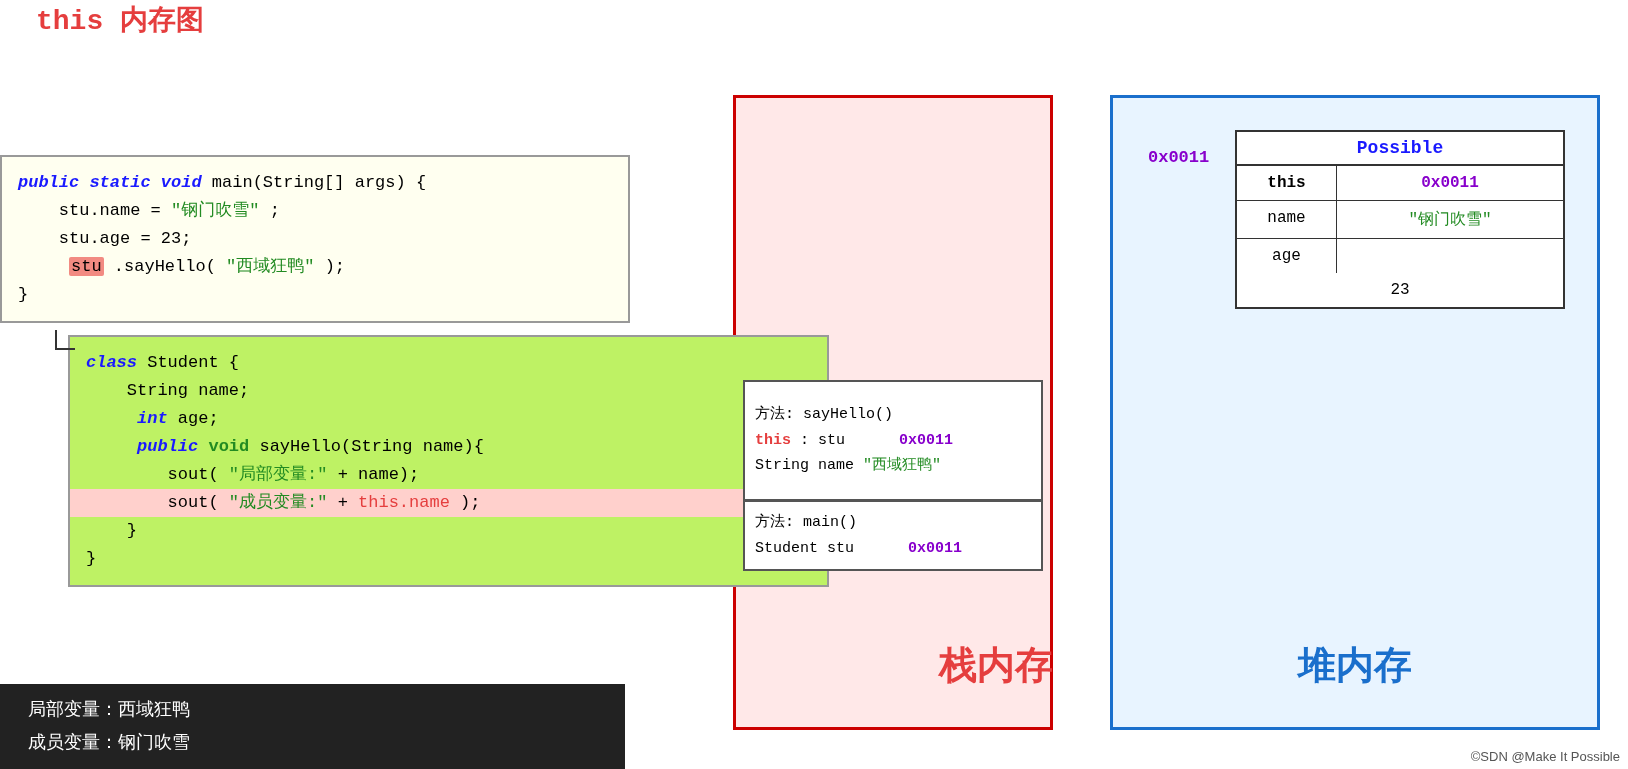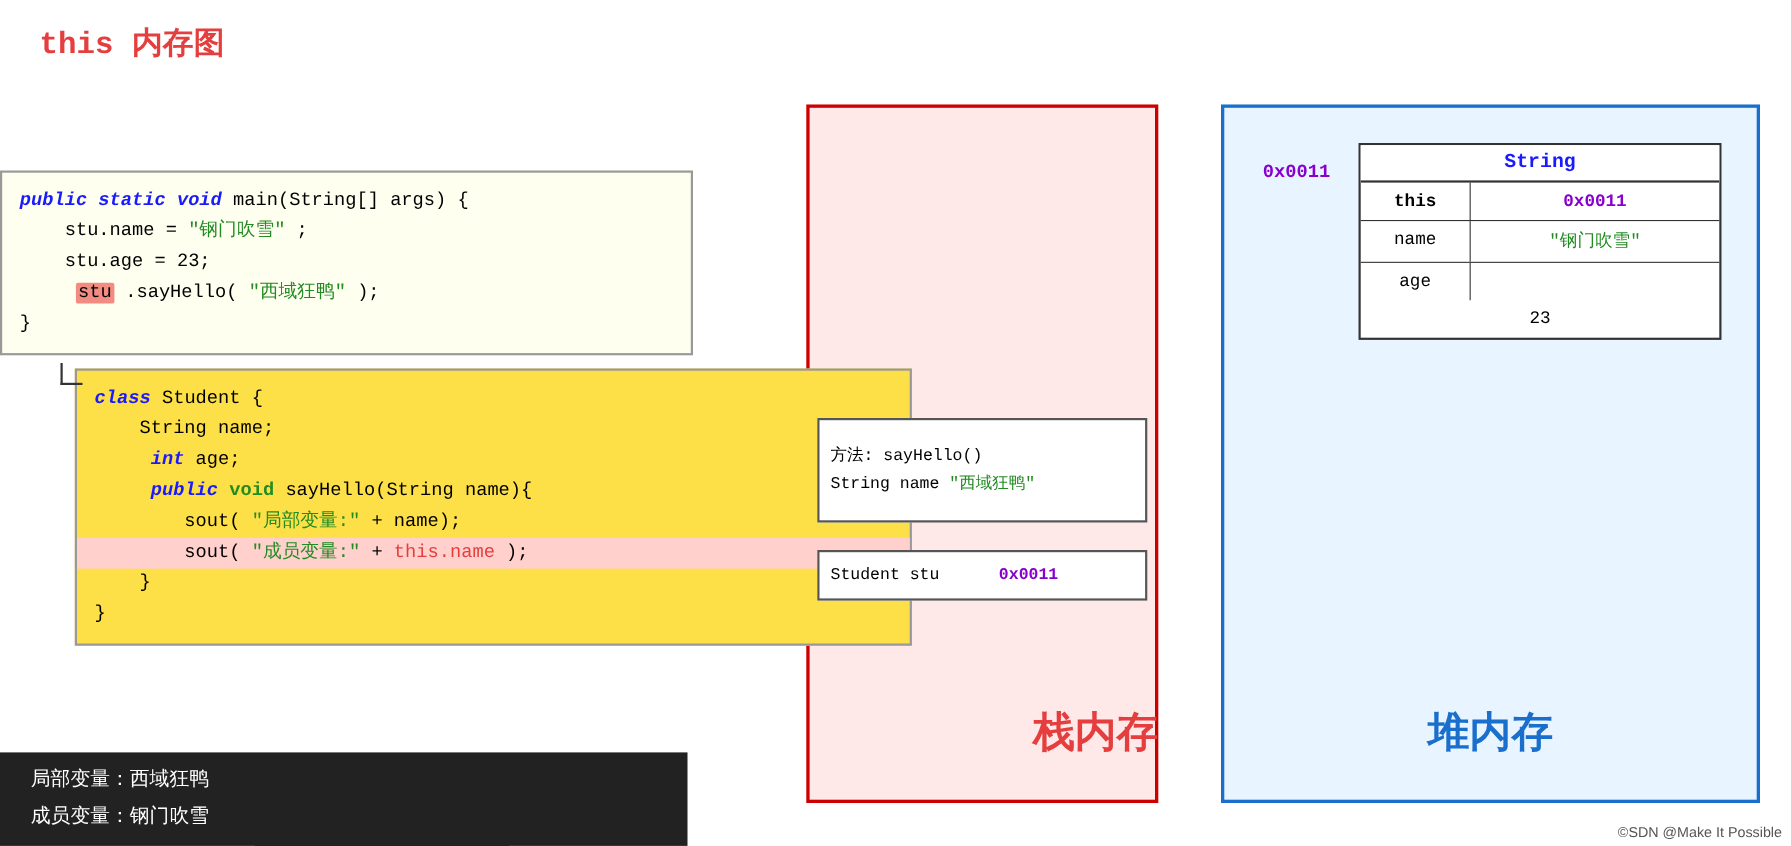--- a/index.html
+++ b/index.html
@@ -8,21 +8,21 @@
       font-family: 'Courier New', Courier, monospace;
       width: 1628px;
       height: 769px;
       overflow: hidden;
       position: relative;
     }
 
     
     #title {
       position: absolute;
-      top: 20px;
+      top: 1px;
       left: 36px;
       font-size: 28px;
       font-weight: bold;
     }
     .title-this { color: #e53e3e; }
     .title-rest { color: #e53e3e; }
 
     
     #main-code-box {
       position: absolute;
@@ -36,21 +36,21 @@
       line-height: 1.65;
       z-index: 2;
     }
 
     
     #class-code-box {
       position: absolute;
       top: 335px;
       left: 68px;
       width: 761px;
-      background: #fde047;
+      background: #bef264;
       border: 2px solid #999;
       padding: 12px 16px;
       font-size: 17px;
       line-height: 1.65;
       z-index: 3;
     }
 
     .kw-blue { color: #1a1aff; font-weight: bold; font-style: italic; }
     .kw-green { color: #228b22; font-weight: bold; }
     .str-green { color: #228b22; }
@@ -301,38 +301,44 @@
     <span>);</span>
   </div>
   <div>&nbsp;&nbsp;&nbsp;&nbsp;}</div>
   <div>}</div>
 </div>
 
 <div id="stack-panel"></div>
 
 <div id="sayhello-frame">
   <div>方法: sayHello()</div>
+  <div>
+    <span class="this-red">this</span>
+    <span> : stu &nbsp;&nbsp;&nbsp;&nbsp;</span>
+    <span class="addr-purple">0x0011</span>
+  </div>
   <div>String name <span class="str-green">"西域狂鸭"</span></div>
 </div>
 
 <div id="main-frame">
+  <div>方法: main()</div>
   <div>
     <span>Student stu &nbsp;&nbsp;&nbsp;&nbsp;</span>
     <span class="addr-purple">0x0011</span>
   </div>
 </div>
 
 <div id="stack-label">栈内存</div>
 
 <div id="heap-panel"></div>
 
 <div id="heap-addr" style="color:#8800cc; font-weight:bold; font-family:'Courier New',monospace;">0x0011</div>
 
 <div id="heap-object">
-  <div id="heap-object-title">String</div>
+  <div id="heap-object-title">Possible</div>
   <div class="heap-row">
     <div class="heap-cell-left" style="font-weight:bold;">this</div>
     <div class="heap-cell-right" style="color:#8800cc; font-weight:bold; font-family:'Courier New',monospace;">0x0011</div>
   </div>
   <div class="heap-row">
     <div class="heap-cell-left">name</div>
     <div class="heap-cell-right" style="color:#228b22;">"钢门吹雪"</div>
   </div>
   <div class="heap-row">
     <div class="heap-cell-left">age</div>

